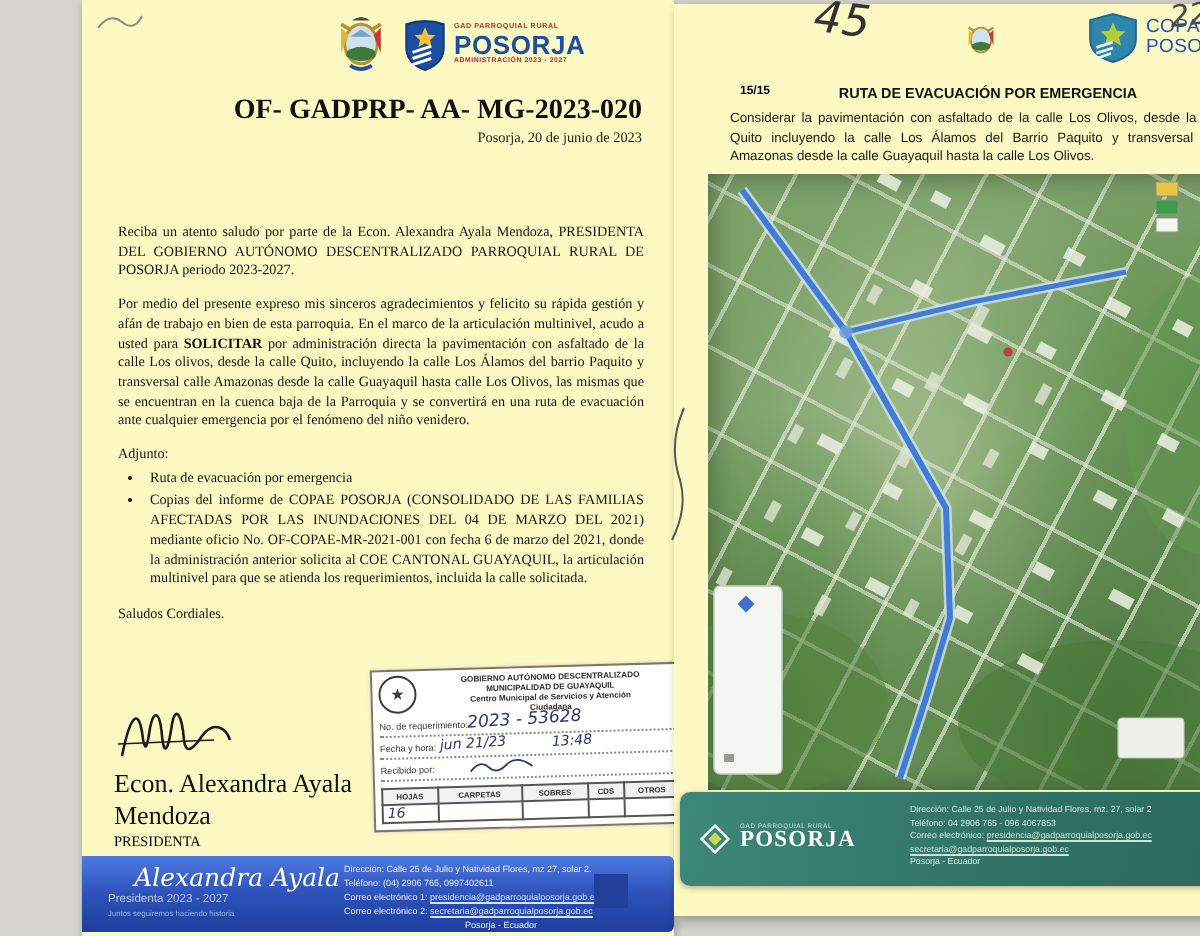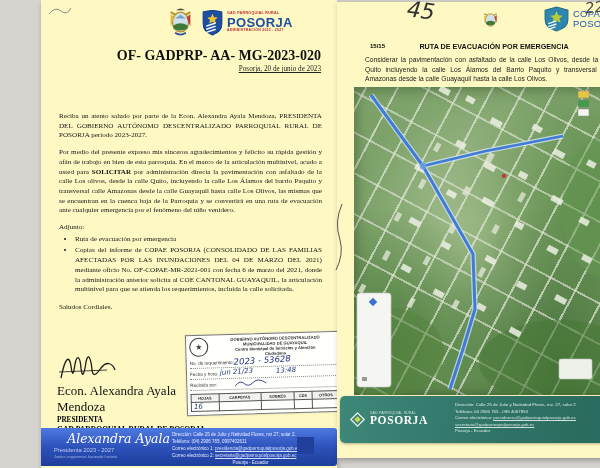--- a/index.html
+++ b/index.html
@@ -13,21 +13,21 @@
   .lh{position:absolute;left:126px;top:6px;display:flex;align-items:center;gap:7px;}
   .coat{width:27px;height:32px;}
   .plogo{display:flex;align-items:center;gap:3px;}
   .plogo-text{font-family:"Liberation Sans",sans-serif;line-height:1;}
   .plogo-org{font-size:3.6px;font-weight:bold;color:#c0272d;letter-spacing:.3px;}
   .plogo-name{font-size:13px;font-weight:800;color:#1c4fa1;letter-spacing:.3px;}
   .plogo-admin{font-size:3.4px;font-weight:bold;color:#c0272d;letter-spacing:.3px;}
 
   .ref{position:absolute;right:16px;top:47px;text-align:right;line-height:1.3;}
   .ref-no{font-size:14px;font-weight:bold;color:#111;}
-  .ref-date{font-size:7.2px;color:#222;text-decoration:underline;}
+  .ref-date{font-size:7.2px;color:#222;}
 
   .addr{position:absolute;left:18px;top:71px;font-size:7.2px;line-height:1.33;color:#111;}
   .addr .b{font-weight:bold;}
 
   .bodycol{position:absolute;left:18px;right:15px;top:112px;font-size:7.1px;line-height:1.37;color:#151515;text-align:justify;}
   .bodycol p{margin:0 0 7px 0;}
   .adjunto{margin:0 0 2px 0 !important;}
   .bodycol ul{margin:0 0 8px 16px;padding:0;}
   .bodycol li{margin:0 0 2px 0;text-align:justify;}
   .closing{margin-top:4px !important;}
@@ -43,21 +43,21 @@
   .hand{font-family:"DejaVu Sans",sans-serif;font-style:italic;color:#25357f;}
   .hv1{position:absolute;left:44px;top:-4px;font-size:8.5px;transform:rotate(-2deg);}
   .hv2{position:absolute;left:30px;top:-3px;font-size:7px;transform:rotate(-2deg);}
   .stamp table{width:100%;border-collapse:collapse;margin-top:3px;}
   .stamp th{border:1px solid #555;font-size:3.9px;padding:1px 0;color:#2e2e2e;background:#f2f2f0;}
   .stamp td{border:1px solid #555;height:8px;font-size:7px;text-align:left;padding:0 2px;}
 
   
   .sig{position:absolute;left:16px;top:352px;width:150px;line-height:1.25;}
   .sig-name{font-size:13px;color:#111;margin-top:-4px;}
-  .sig-t1{font-size:7.2px;font-weight:bold;}
+  .sig-t1{font-size:7.2px;font-weight:normal;}
   .sig-t2{font-size:7.6px;font-weight:bold;}
   .sig-mail{font-size:5.4px;margin-top:1px;}
   .sig-mail .lbl{font-weight:bold;color:#111;}
   .lnk{color:#27408f;text-decoration:underline;}
 
   
   .banner-blue{position:absolute;left:0;top:428px;width:296px;height:38px;
     background:linear-gradient(180deg,#4f79e2 0%,#2d52ba 50%,#1e3e9c 100%);display:flex;border-radius:0 3px 3px 0;}
   .bb-left{width:116px;padding:3px 0 0 13px;color:#fff;}
   .bb-script{font-family:"DejaVu Serif",serif;font-style:italic;font-weight:normal;font-size:12.5px;text-align:right;}

